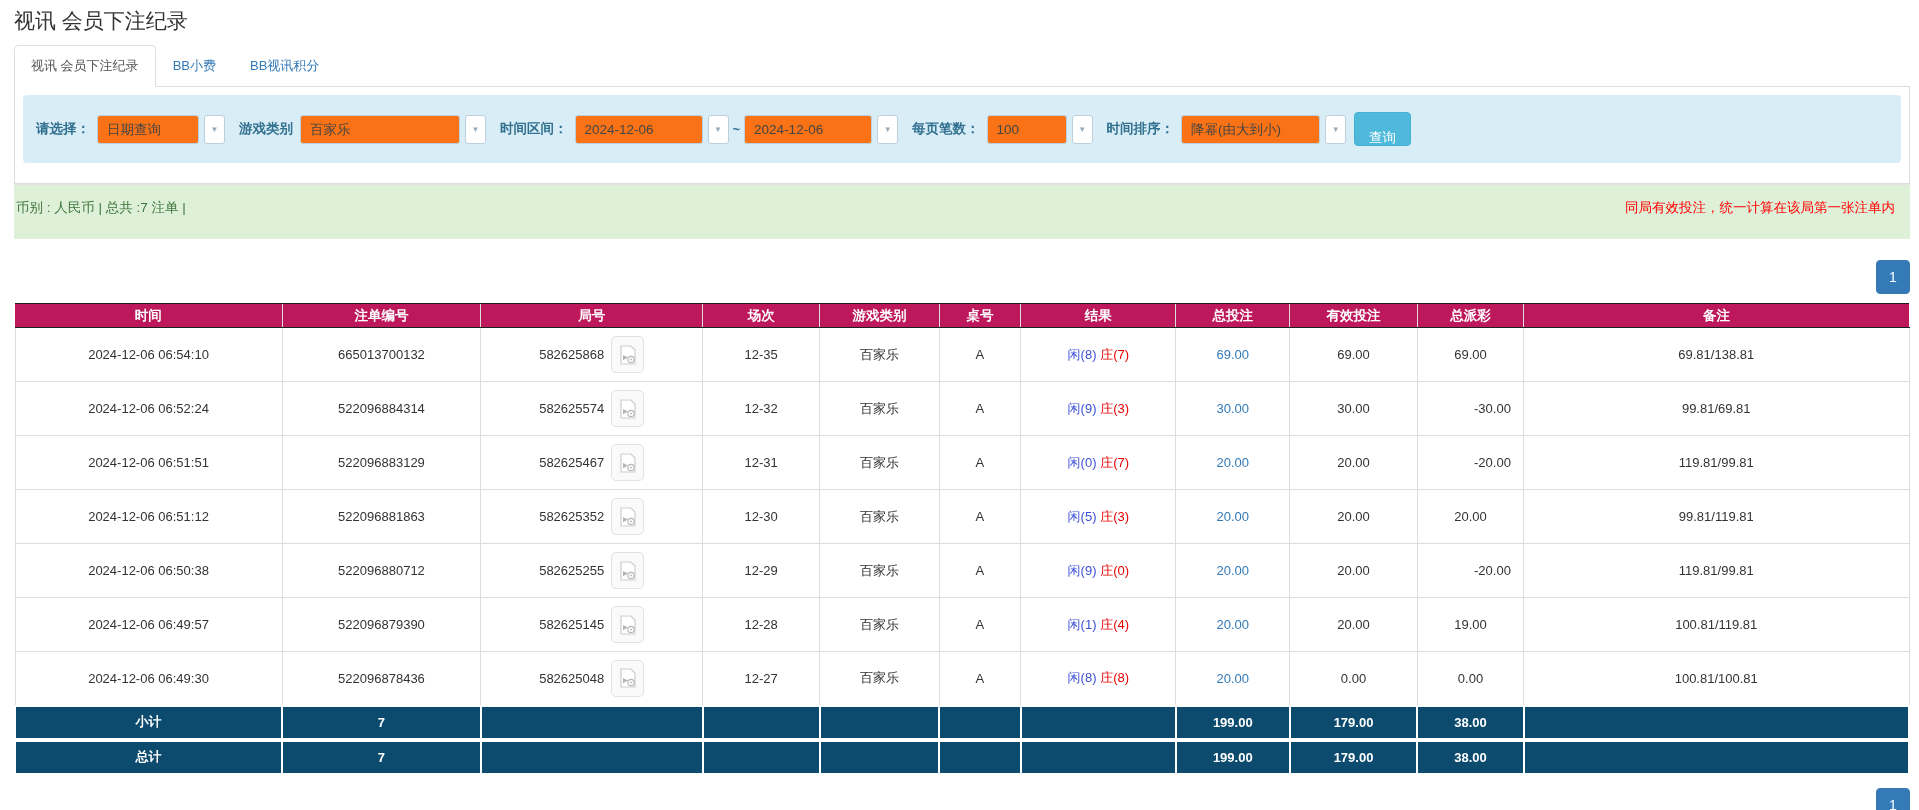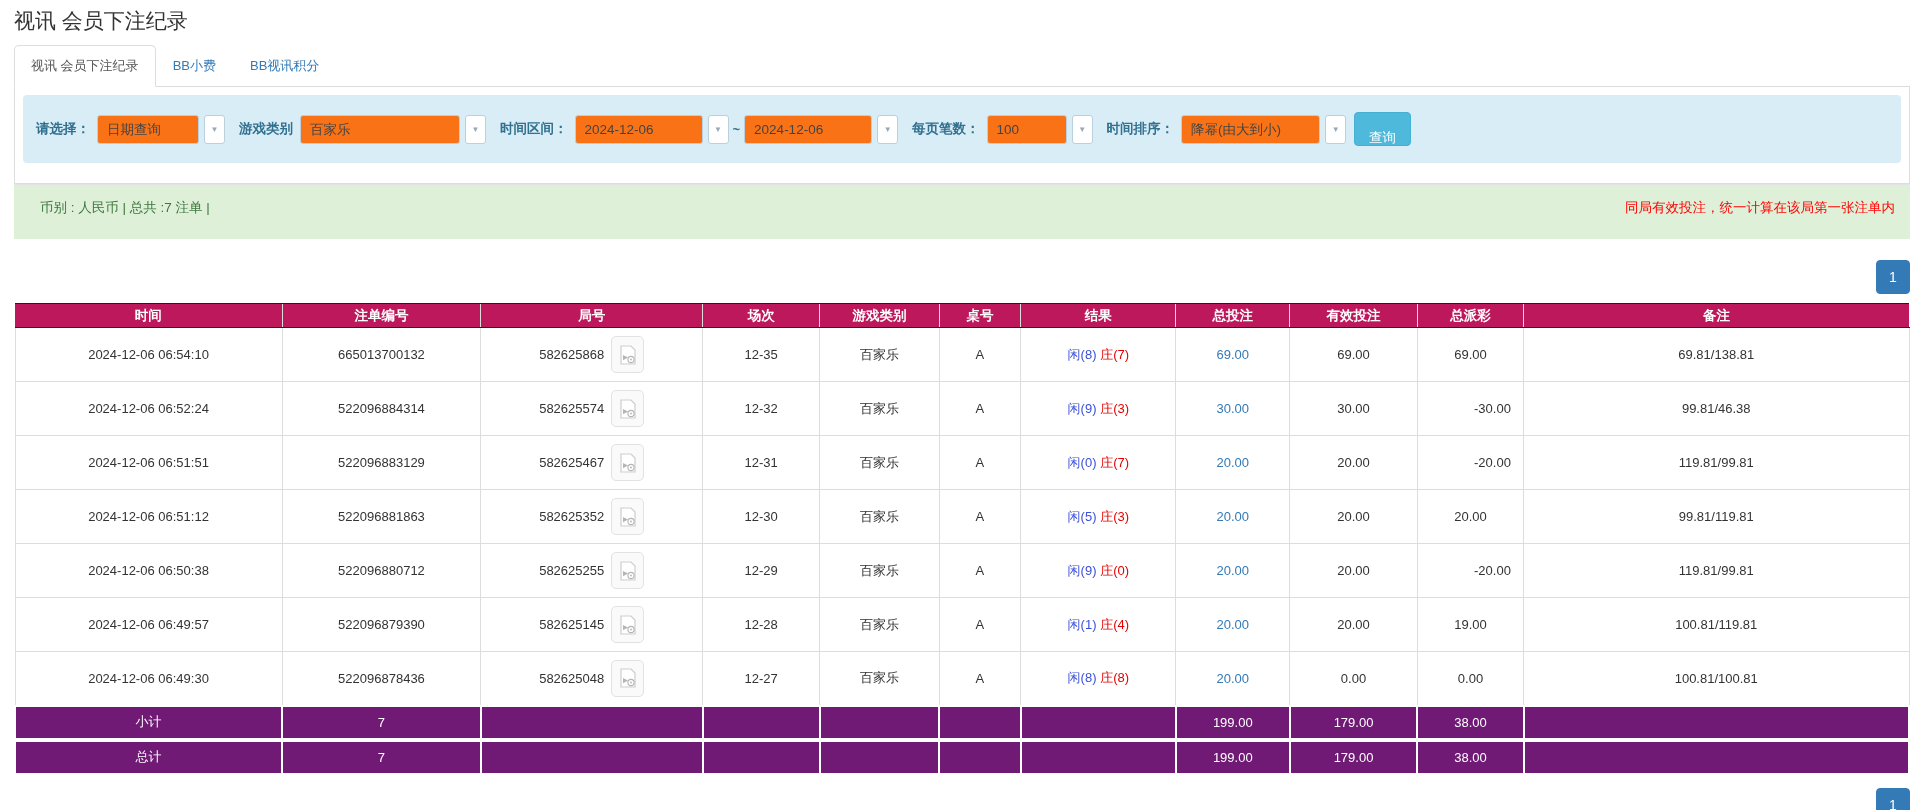--- a/index.html
+++ b/index.html
@@ -25,40 +25,40 @@
   .flabel.gap { margin-left:14px; }
   .sel { display:flex; align-items:center; gap:5px; }
   .sel-text { background:#f97316; border:1px solid #bccfdc; border-radius:3px; height:29px; line-height:27px; padding:0 9px; font-size:13.5px; color:#444; white-space:nowrap; overflow:hidden; cursor:pointer; }
   .sel-arrow { background:#fff; border:1px solid #bccfdc; border-radius:3px; width:21px; height:29px; display:flex; align-items:center; justify-content:center; cursor:pointer; }
   .caret { color:#98a8b4; font-size:8px; }
   .tilde { color:#31708f; margin:0 4px; font-weight:bold; }
   .w-query { width:102px; } .w-game { width:160px; } .w-date { width:128px; } .w-size { width:80px; } .w-order { width:139px; }
   .search-btn { background:#4fb9dc; color:#fff; border:1px solid #46b0d4; border-radius:4px; height:30px; padding:16px 14px; font-size:13.5px; margin-left:8px; cursor:pointer; font-family:inherit; }
 
   
-  .green-bar { background:#dff0d8; border-top:1px solid #e3e3e3; padding:14px 15px 22px 26px; display:flex; justify-content:space-between; font-size:13.5px; color:#3c763d; }
+  .green-bar { background:#dff0d8; border-top:1px solid #e3e3e3; padding:14px 15px 22px 2px; display:flex; justify-content:space-between; font-size:13.5px; color:#3c763d; }
   .green-bar .warn { color:var(--negative,#ff0000); }
 
   
   .pagi-top { display:flex; justify-content:flex-end; margin:21px 0 9px 0; }
   .page-btn { width:34px; height:34px; background:#337ab7; border:1px solid #337ab7; color:#fff; display:flex; align-items:center; justify-content:center; font-size:14px; border-radius:4px; cursor:pointer; }
   .pagi-bottom { position:absolute; top:788px; right:9px; }
 
   
   table { width:100%; border-collapse:collapse; table-layout:fixed; text-align:center; }
   thead th { background:#be185d; color:#fff; font-weight:bold; height:24px; font-size:13.5px; border-top:1px solid #1f1f1f; border-bottom:1px solid #1f1f1f; }
   thead th + th { border-left:1px solid #dcdcdc; }
   tbody.rows td { border:1px solid #ddd; height:54px; background:#fff; font-size:13px; color:#333; }
   .round-wrap { display:flex; align-items:center; justify-content:center; gap:7px; }
   .clip-btn { width:33px; height:37px; background:#fafafa; border:1px solid #e2e2e2; border-radius:5px; display:flex; align-items:center; justify-content:center; cursor:pointer; }
   .blue-link { color:var(--link,#337ab7); cursor:pointer; }
   .player { color:var(--player,#3b4fd8); }
   .banker { color:var(--banker,#e60000); }
   .neg { color:var(--negative,#ff0000);padding-left:44px; }
-  tbody.sums td { background:#701a75; color:#fff; border:2px solid #fff; height:34px; font-size:13px; }
+  tbody.sums td { background:#0c4a6e; color:#fff; border:2px solid #fff; height:34px; font-size:13px;font-weight:bold; }
   tbody.sums tr + tr td { border-top:4px solid #fff; }
 </style>
 </head>
 <body>
 
 <div class="container">
 
   <div class="page-title">视讯 会员下注纪录</div>
 
   <div class="tabs">
@@ -206,21 +206,21 @@
     <td>12-32</td>
     <td>百家乐</td>
     <td>A</td>
     <td>
       <span class="player">闲(9)</span>
       <span class="banker">庄(3)</span>
     </td>
     <td><span class="blue-link">30.00</span></td>
     <td>30.00</td>
     <td class="neg">-30.00</td>
-    <td>99.81/46.38</td>
+    <td>99.81/69.81</td>
   </tr>
         <tr>
     <td>2024-12-06 06:51:51</td>
     <td>522096883129</td>
     <td>
       <span class="round-wrap">
         <span>582625467</span>
         <span class="clip-btn">
           <svg width="18" height="20" viewBox="0 0 18 20">
             <path d="M2 1 h10 l4 4 v14 h-14 z" fill="#ffffff" stroke="#cdcdcd" stroke-width="1.2"></path>

